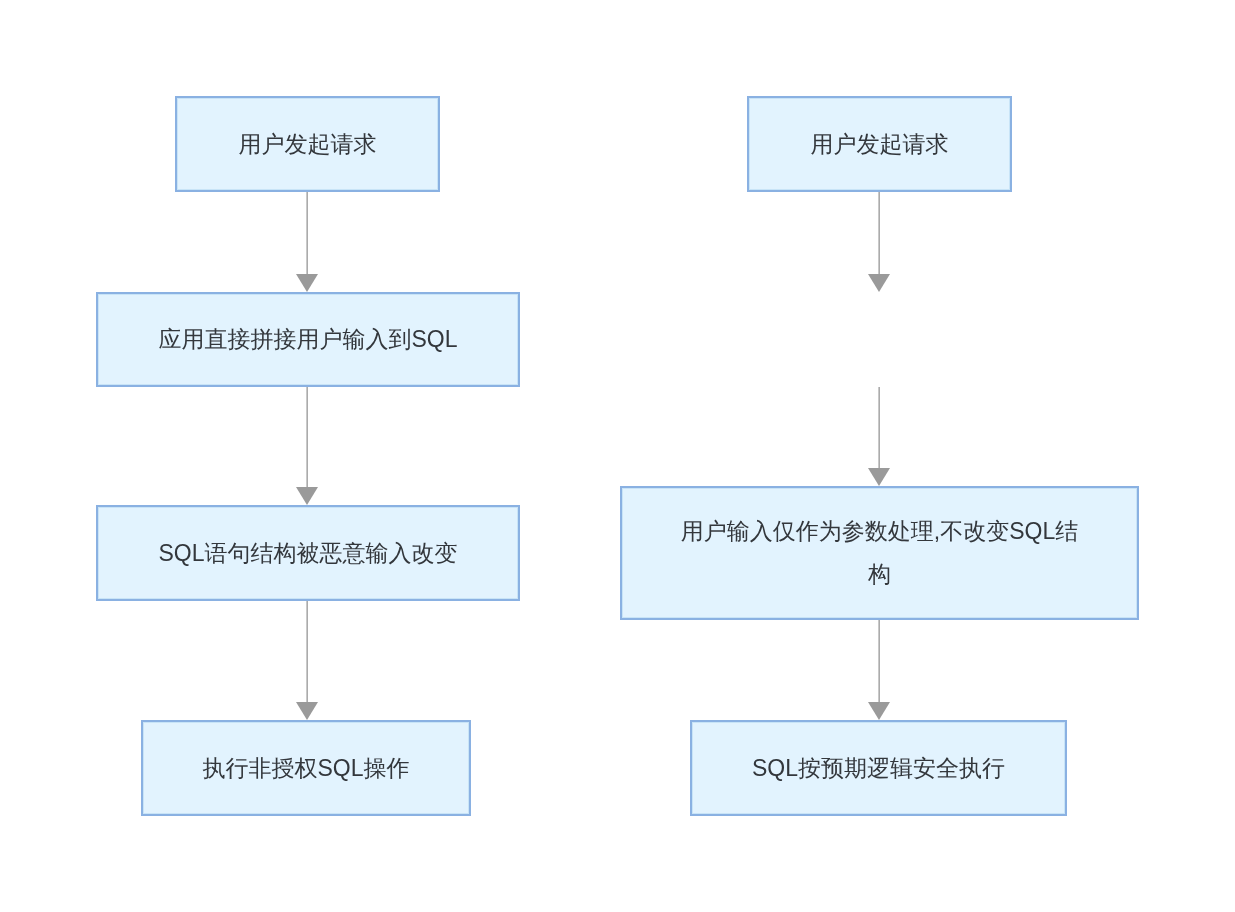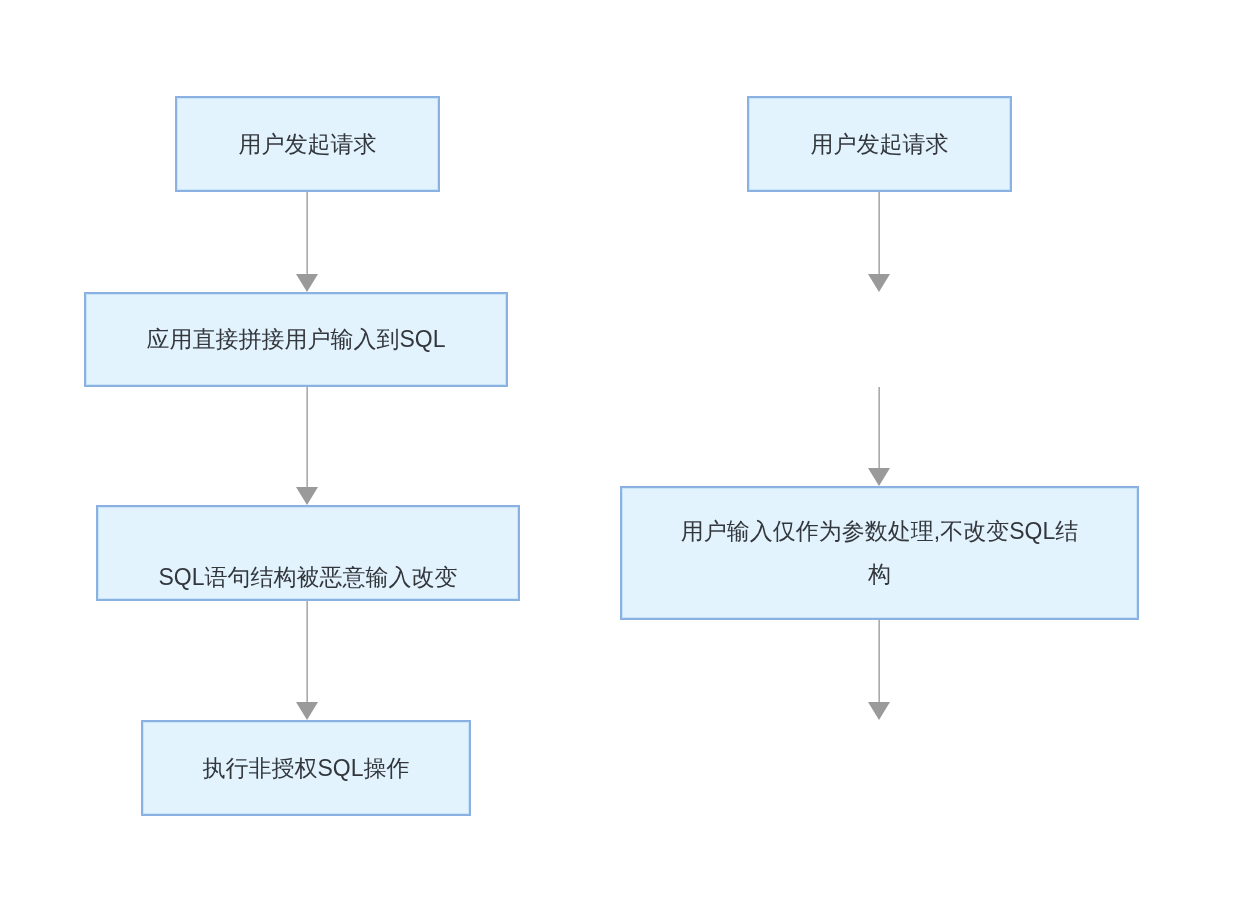--- a/index.html
+++ b/index.html
@@ -26,22 +26,22 @@
     text-align: center;
     color: #33373c;
     font-size: 23px;
     line-height: 1.85;
     box-shadow: inset 0 0 0 1px #c8e4f7;
   }
   .node span { display: inline-block; }
 
   
   .n-l1 { left: 175px; top:  96px; width: 265px; height: 96px; }
-  .n-l2 { left:  84px; top: 292px; width: 424px; height: 95px; }
-  .n-l3 { left:  96px; top: 505px; width: 424px; height: 96px; align-items: flex-end; }
+  .n-l2 { left:  96px; top: 292px; width: 424px; height: 95px; }
+  .n-l3 { left:  96px; top: 505px; width: 424px; height: 96px; }
   .n-l4 { left: 141px; top: 720px; width: 330px; height: 96px; }
 
   
   .n-r1 { left: 747px; top:  96px; width: 265px; height: 96px; }
   .n-r2 { left: 626px; top: 292px; width: 506px; height: 95px; }
   .n-r3 { left: 620px; top: 486px; width: 519px; height: 134px; text-align: center; }
   .n-r4 { left: 690px; top: 720px; width: 377px; height: 96px; }
   .n-r3 span { max-width: 404px; }
 
   
@@ -116,14 +116,17 @@
   </div>
 
   <div class="node n-r3">
     <span>用户输入仅作为参数处理,不改变SQL结构</span>
   </div>
   <div class="arrow a-r3">
     <i class="stem"></i>
     <i class="head"></i>
   </div>
 
+  <div class="node n-r4">
+    <span>SQL按预期逻辑安全执行</span>
+  </div>
 
 </div>
 
 </body></html>

